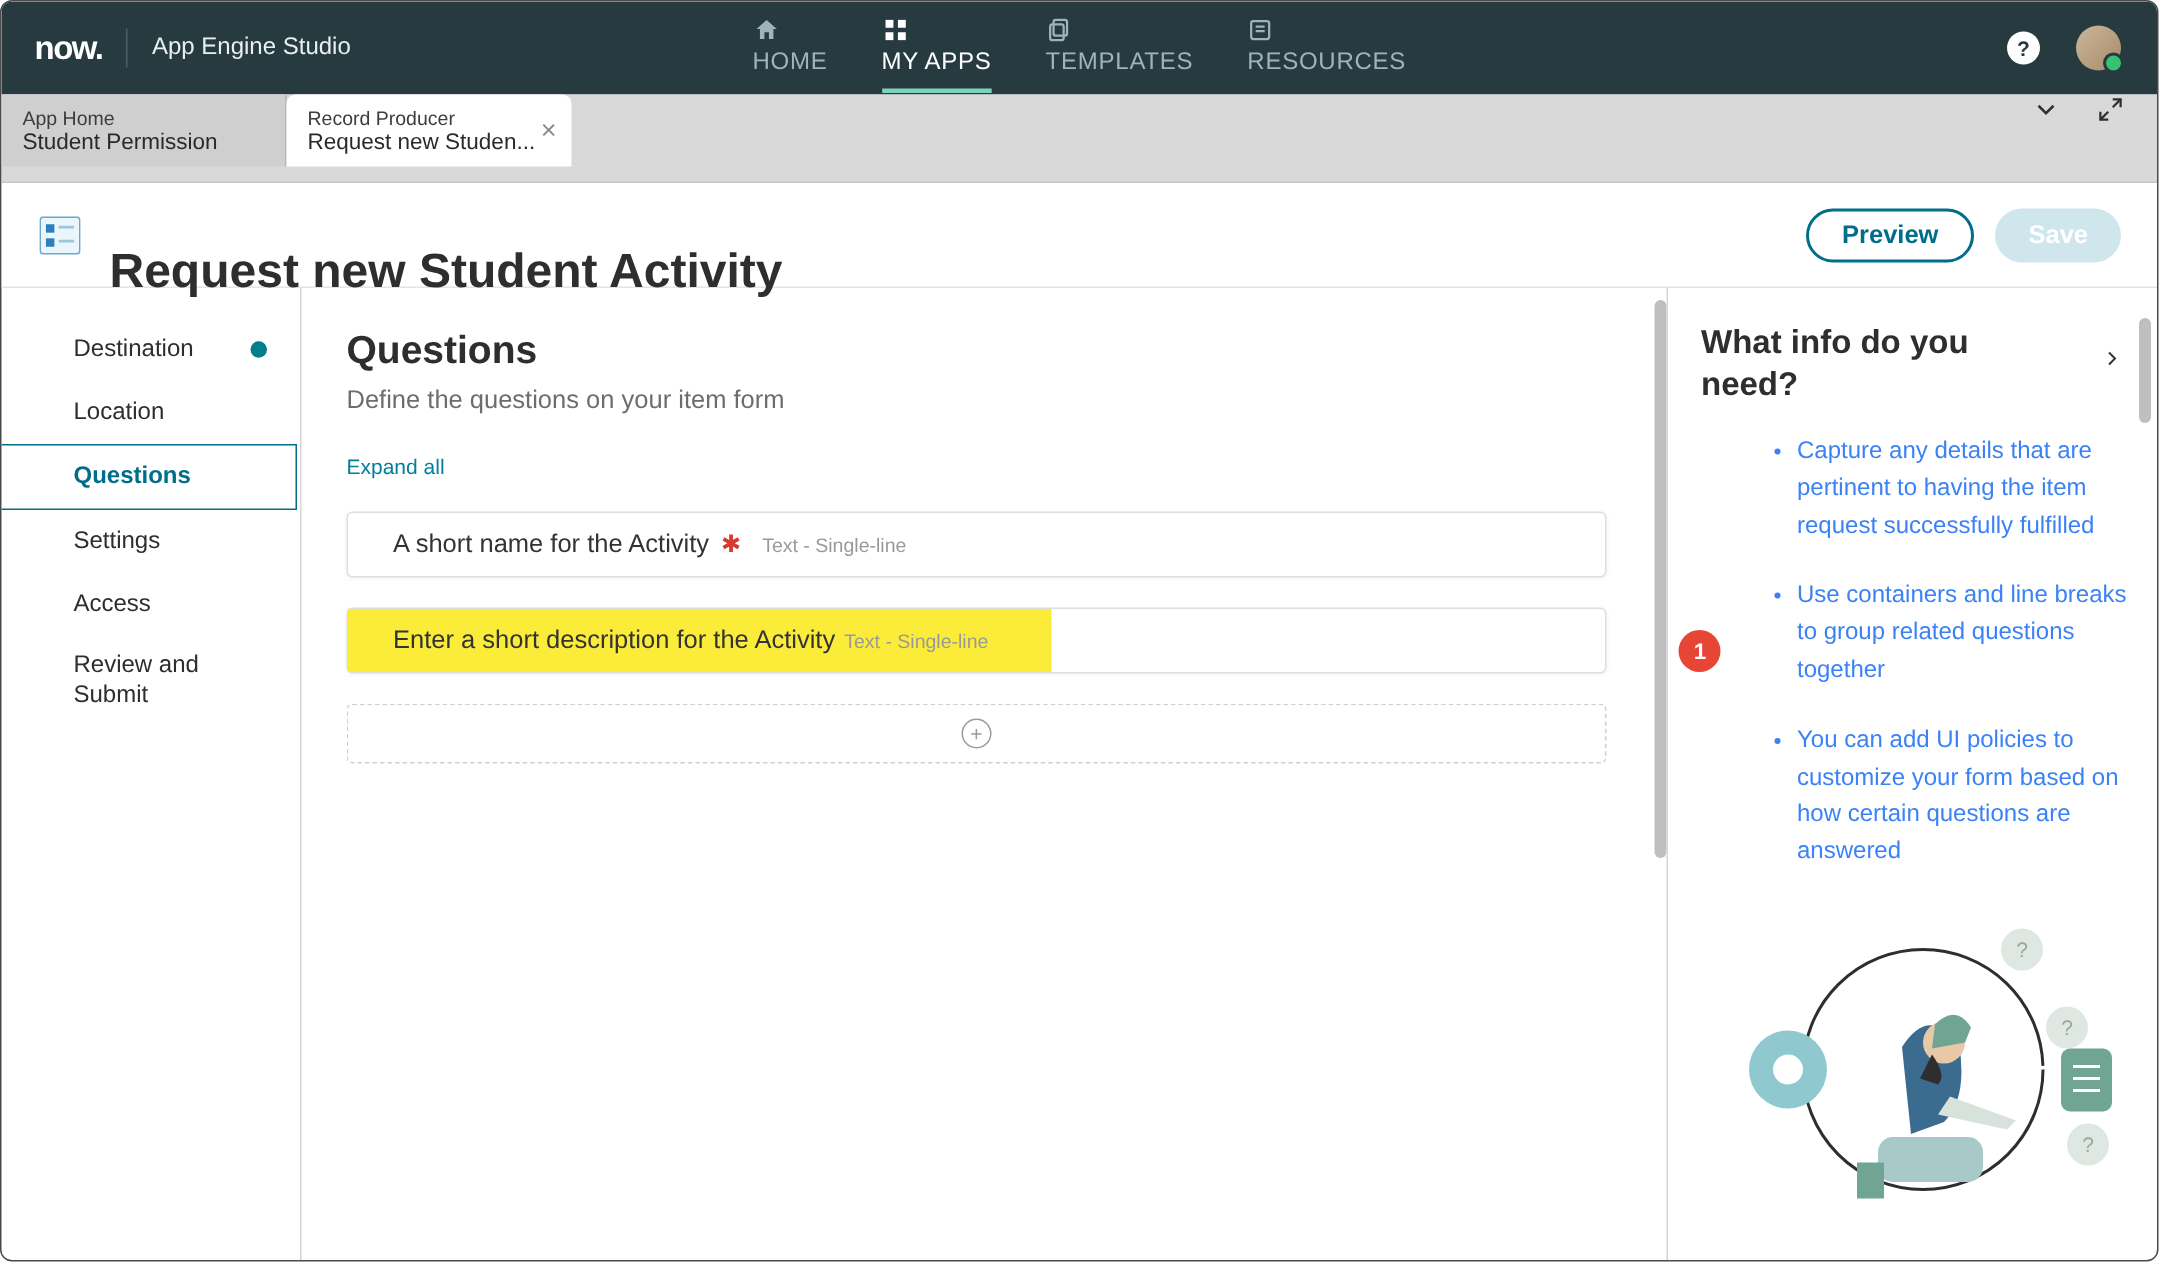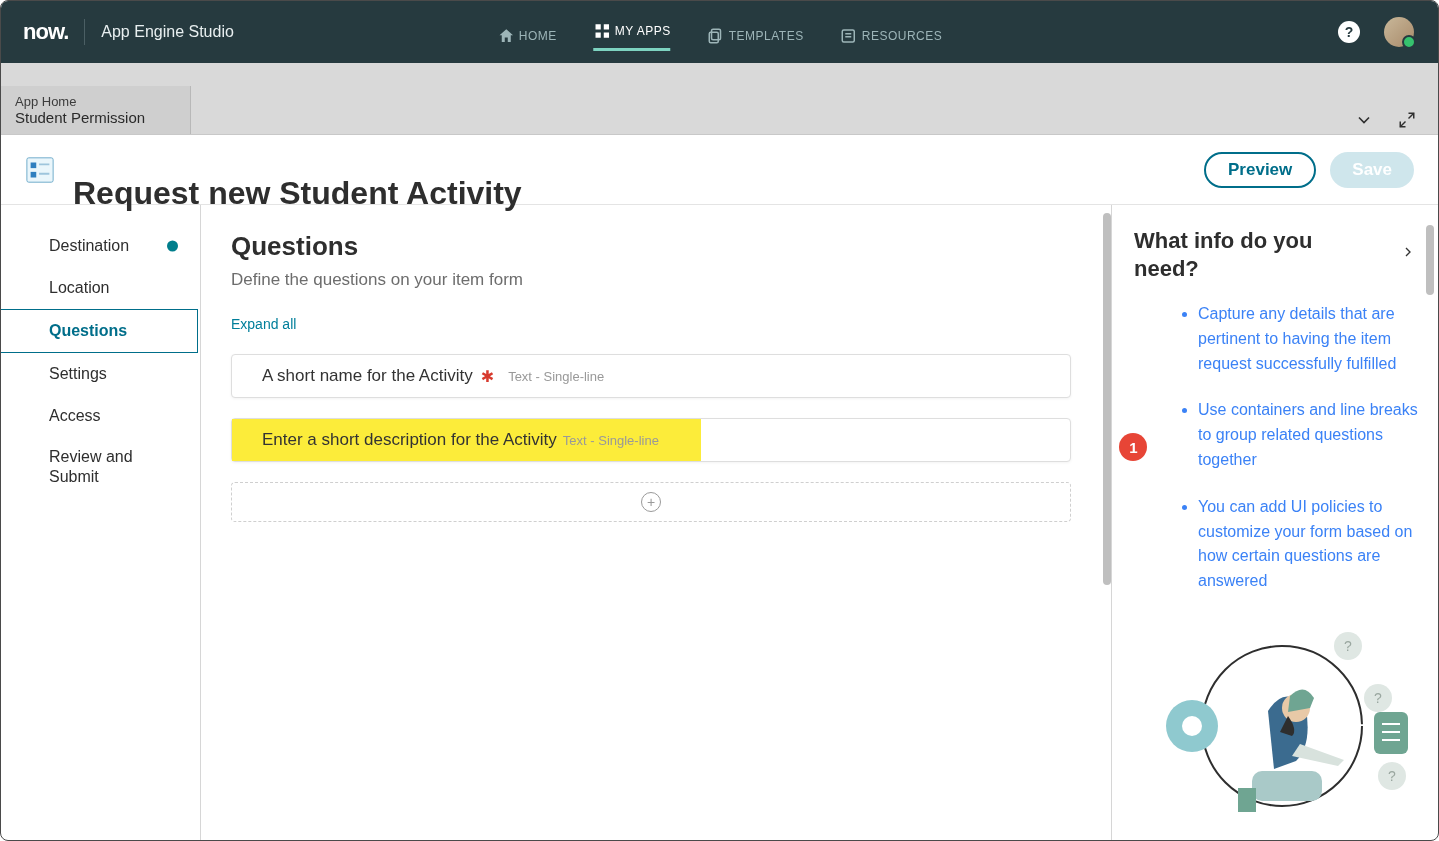--- a/index.html
+++ b/index.html
@@ -31,22 +31,22 @@
   }
   .brand-sep {
     width: 1px; height: 26px; background: #4b5f64; margin: 0 16px;
   }
   .brand-app { font-size: 16px; color: #e8eff0; }
   .topnav-center {
     position: absolute; left: 50%; transform: translateX(-50%);
     display: flex; gap: 36px;
   }
   .navitem {
-    display: flex; flex-direction: row; align-items: center; gap: 4px;
-    font-size: 12px; letter-spacing: 0.5px; cursor: pointer; padding-top: 8px;
+    display: flex; flex-direction: column; gap: 4px;
+    font-size: 16px; letter-spacing: 0.5px; cursor: pointer; padding-top: 8px;
     color: #9db5b8;
   }
   .navitem.active { color: #fff; border-bottom: 3px solid #7dd3c0; padding-bottom: 8px; }
   .navitem .nvicon { width: 18px; height: 18px; display:flex; align-items:center; justify-content:center;}
   .topnav-right {
     margin-left: auto; display: flex; align-items: center; gap: 24px; padding-right: 24px;
   }
   .help-circle {
     width: 22px; height: 22px; border-radius: 50%; background: #fff; color:#263a3f;
     display:flex;align-items:center;justify-content:center; font-size:14px; font-weight:700;
@@ -54,21 +54,21 @@
   .avatar {
     width: 30px; height: 30px; border-radius: 50%; background: linear-gradient(135deg,#c9b89a,#a88a6a);
     position:relative;
   }
   .avatar::after{
     content:""; position:absolute; right:-2px; bottom:-2px; width:10px;height:10px; background:#36c26e;
     border-radius:50%; border:2px solid #263a3f;
   }
   
   .tabstrip {
-    height: 72px; background: #d9d9d9; display:flex; align-items:flex-end; position:relative;
+    height: 59px; background: #d9d9d9; display:flex; align-items:flex-start; position:relative;
     border-bottom: 1px solid #c8c8c8;
   }
   .wtab {
     width: 190px; padding: 8px 14px; font-size:13px; display:flex; flex-direction:column; justify-content:center;
     position:relative; cursor:pointer;
   }
   .wtab .t1 { color:#3c3c3c; font-size:13px; }
   .wtab .t2 { color:#2a2a2a; font-size:15px; white-space:nowrap; overflow:hidden; text-overflow:ellipsis;}
   .wtab.inactive { background:#cfcfcf; border-right:1px solid #b8b8b8;}
   .wtab.active { background:#fff; border-radius: 6px 6px 0 0; }
@@ -219,20 +219,25 @@
   <div class="topnav-right">
     <div class="help-circle">?</div>
     <div class="avatar"></div>
   </div>
 </div>
 
 <div class="tabstrip">
   <div class="wtab inactive">
     <span class="t1">App Home</span>
     <span class="t2">Student Permission</span>
+  </div>
+  <div class="wtab active">
+    <span class="t1">Record Producer</span>
+    <span class="t2">Request new Studen...</span>
+    <span class="close">×</span>
   </div>
   <div class="tabstrip-right">
     <span>
       <svg width="20" height="20" viewBox="0 0 24 24" fill="none" stroke="#303030" stroke-width="2">
           <polyline points="6 9 12 15 18 9"></polyline>
         </svg>
     </span>
     <span>
       <svg width="18" height="18" viewBox="0 0 24 24" fill="none" stroke="#303030" stroke-width="2">
           <polyline points="14 3 21 3 21 10"></polyline>

